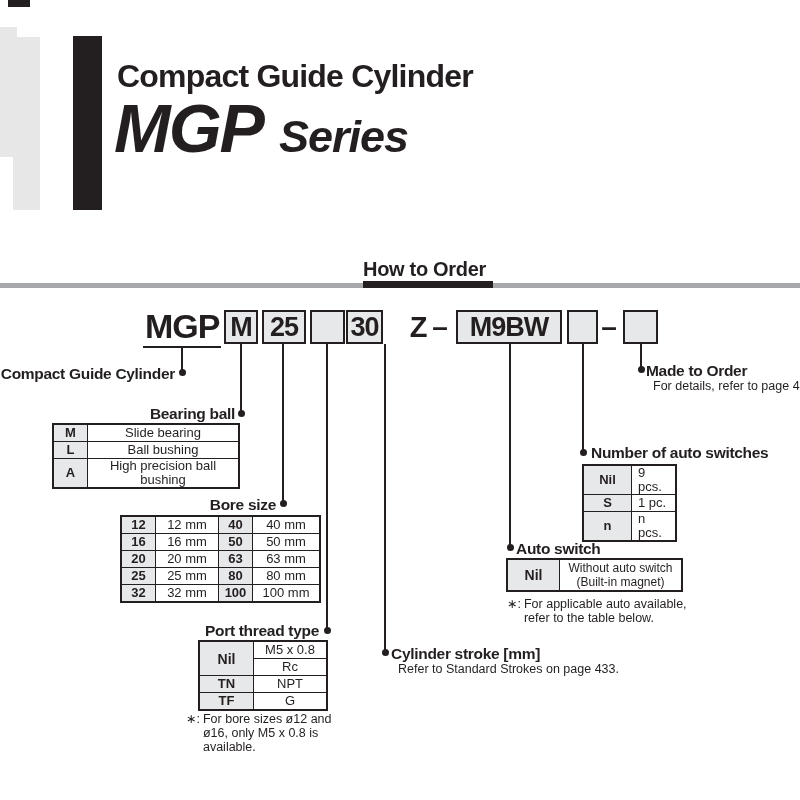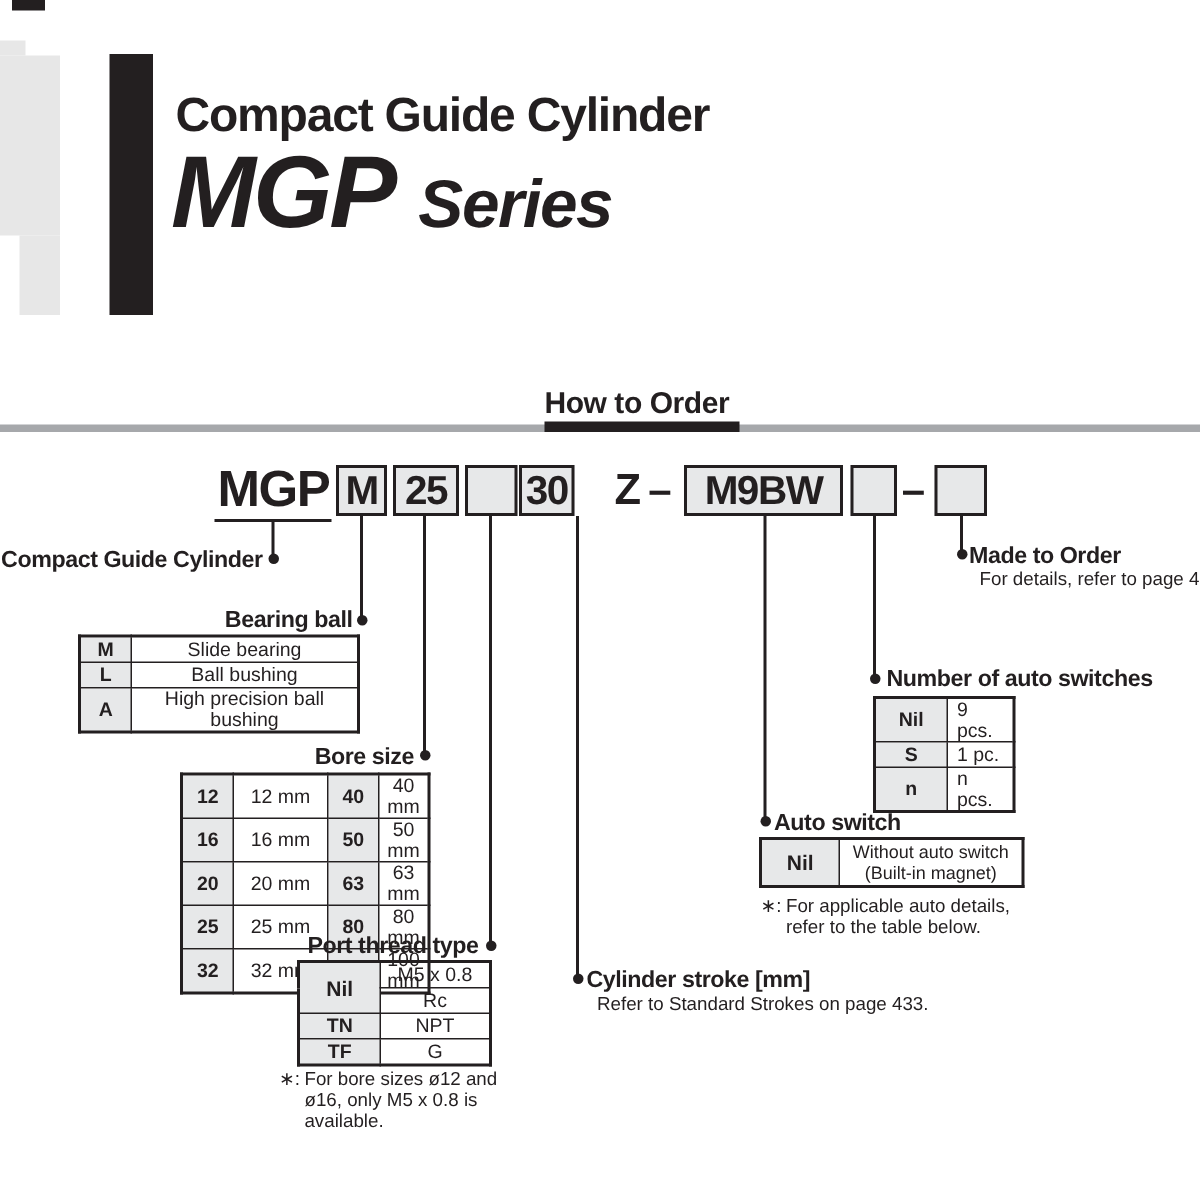--- a/index.html
+++ b/index.html
@@ -111,21 +111,21 @@
       <td>Ball bushing</td>
     </tr>
     <tr>
       <td class="code-cell">A</td>
       <td>High precision ball bushing</td>
     </tr>
   </tbody>
     </table>
 
   <div class="abs c-label" style="right:524px;top:496px;">Bore size</div>
-  <table class="abs spec-table" style="left:120px;top:515px;width:167px;">
+  <table class="abs spec-table" style="left:120px;top:515px;width:201px;">
     <tbody>
         <tr>
       <td class="code-cell" style="width:27px;">12</td>
       <td style="width:56px;">12 mm</td>
       <td class="code-cell" style="width:27px;">40</td>
       <td>40 mm</td>
     </tr>
     <tr>
       <td class="code-cell">16</td>
       <td>16 mm</td>
@@ -193,21 +193,21 @@
       <td class="two-line">
         <span style="display:block;">Without auto switch</span>
         <span style="display:block;">(Built-in magnet)</span>
       </td>
     </tr>
   </tbody>
     </table>
   <div class="abs note" style="left:507px;top:597px;width:200px;">
     <span class="marker">∗:</span>
     <span>
-      <span style="display:block;">For applicable auto details,</span>
+      <span style="display:block;">For applicable auto available,</span>
       <span style="display:block;">refer to the table below.</span>
     </span>
   </div>
 
   <div class="abs c-label" style="left:591px;top:444px;">Number of auto switches</div>
   <table class="abs spec-table" style="left:582px;top:464px;width:95px;">
     <tbody>
         <tr>
       <td class="code-cell" style="width:41px;">Nil</td>
       <td class="left-cell">9 pcs.</td>

